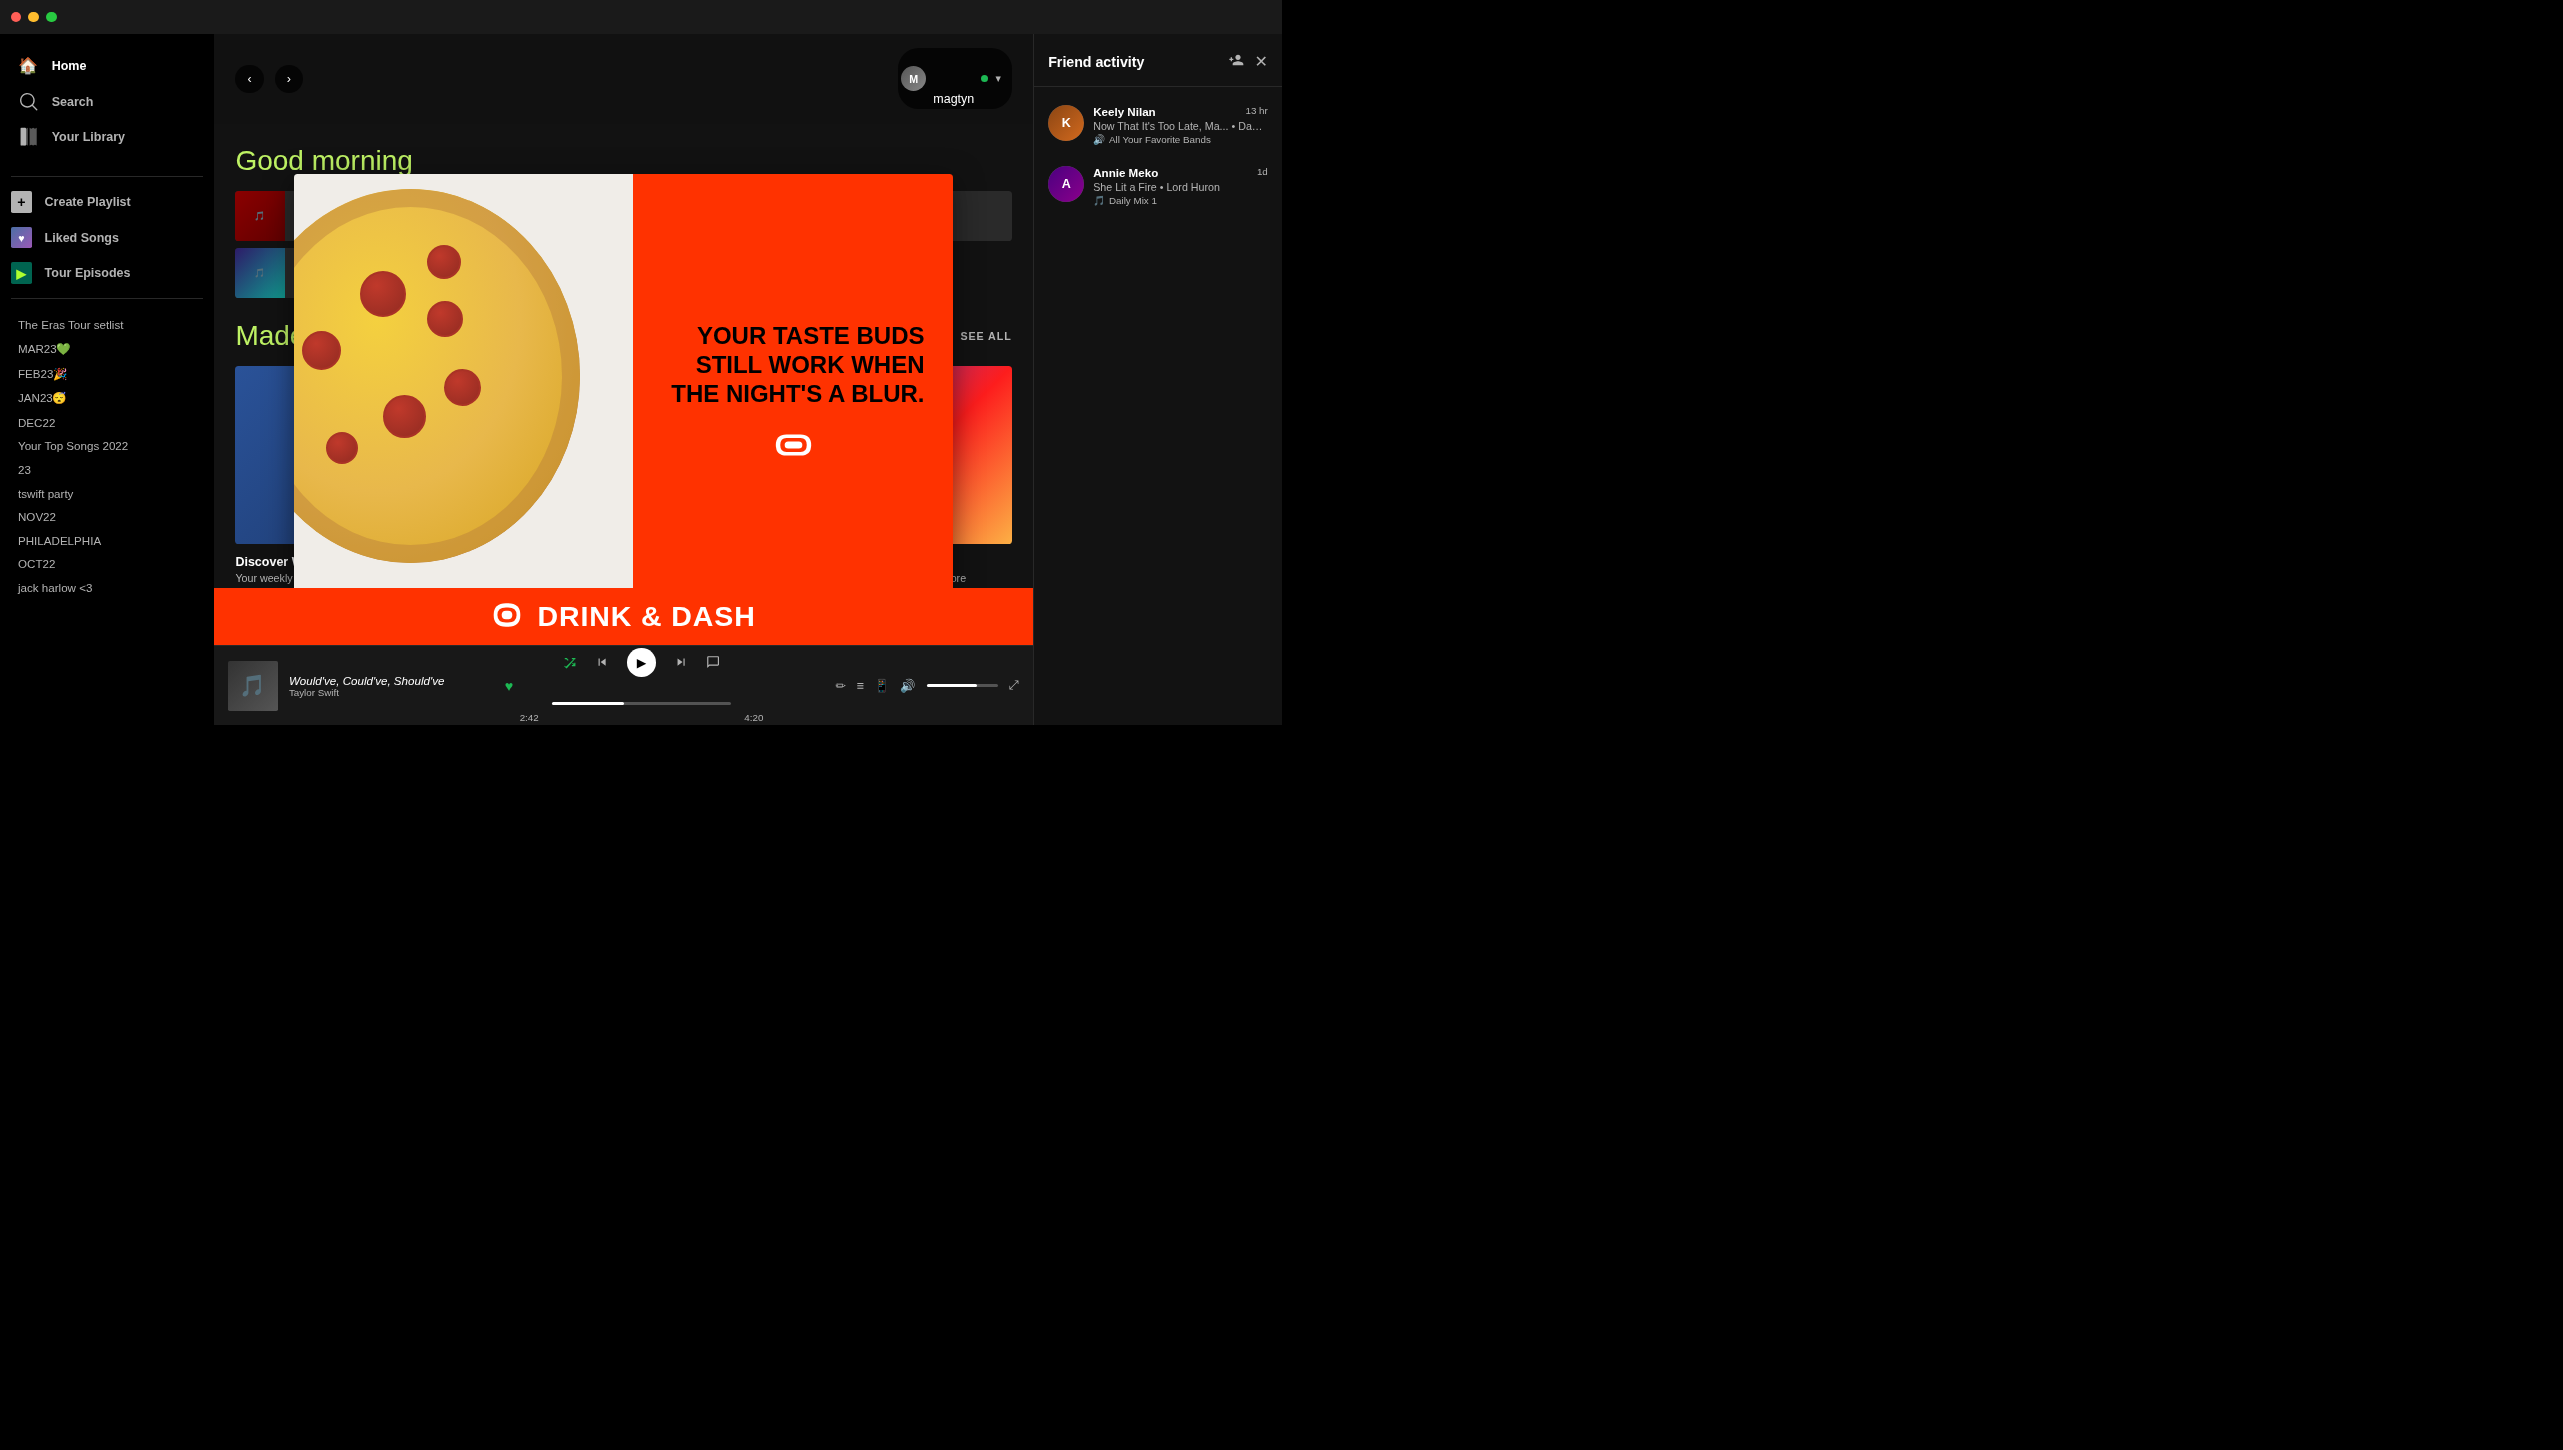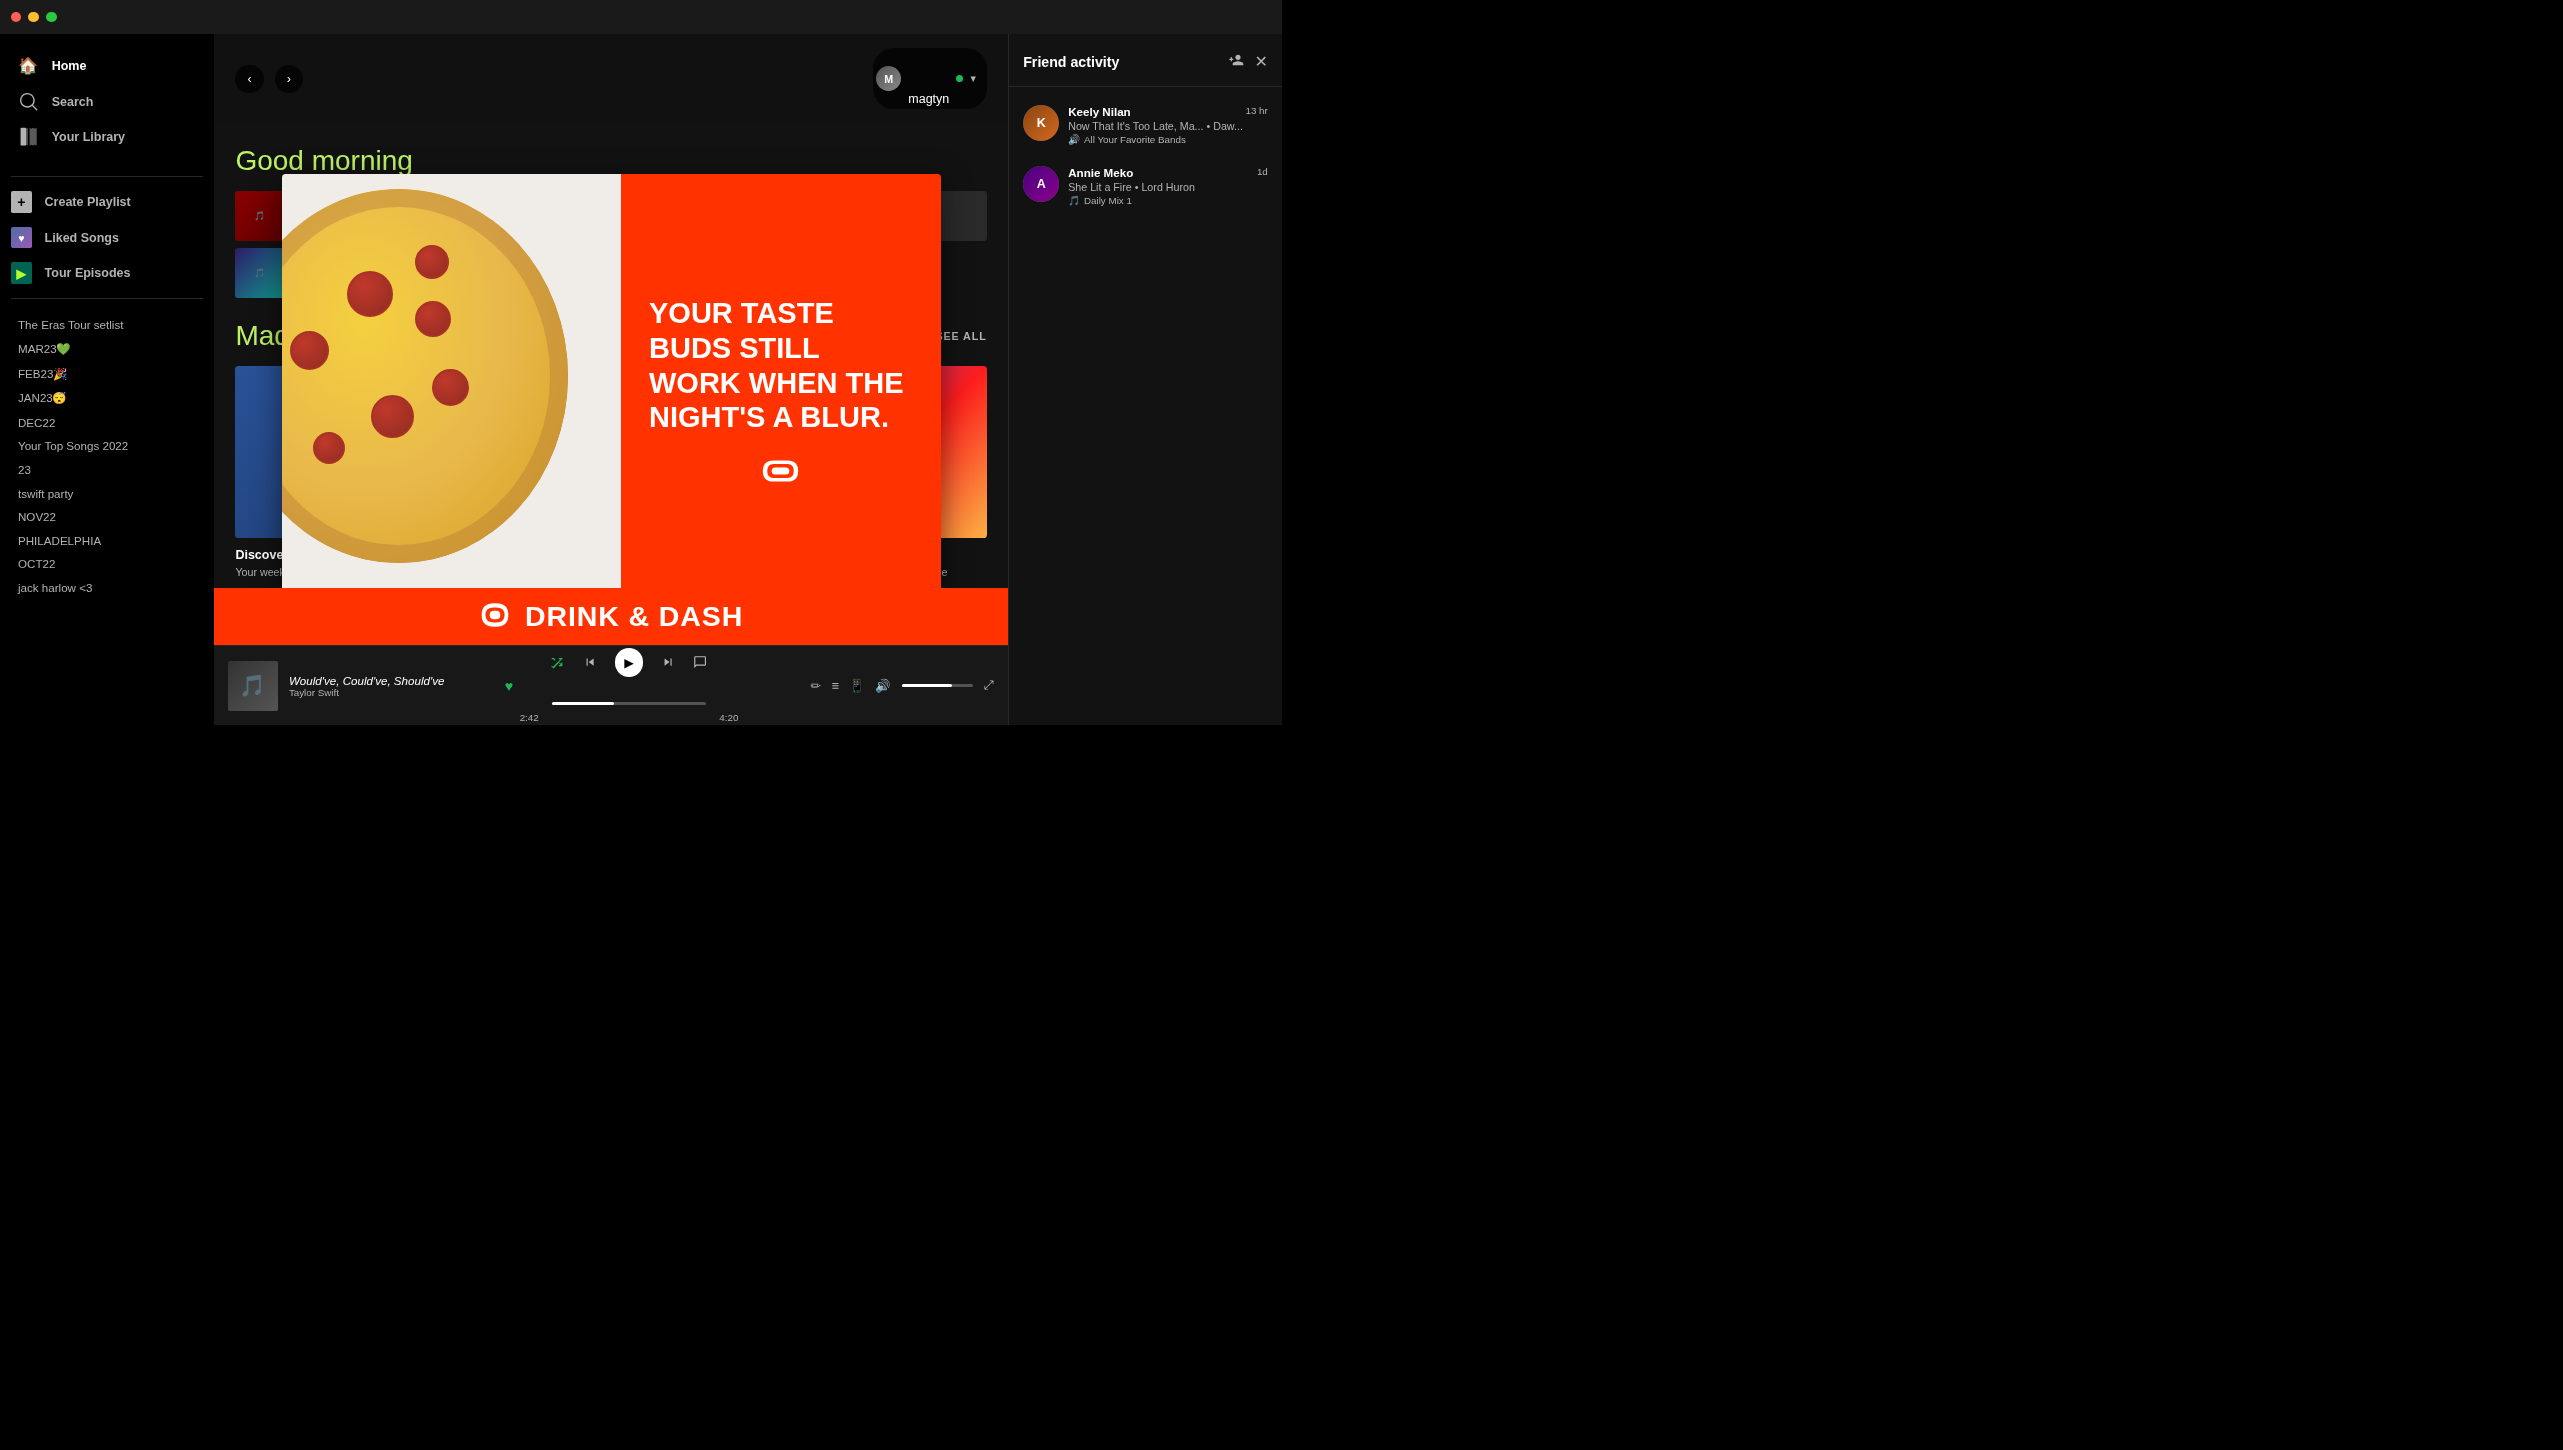--- a/index.html
+++ b/index.html
@@ -479,21 +479,21 @@
     }
     .volume-fill {
       height: 100%;
       background: #fff;
       border-radius: 1.8px;
       width: 70%;
     }
 
     
     .friend-panel {
-      width: 274px;
+      width: 249px;
       background: #121212;
       border-left: 0.9px solid #282828;
       display: flex;
       flex-direction: column;
       flex-shrink: 0;
     }
     .friend-header {
       display: flex;
       align-items: center;
       justify-content: space-between;
@@ -768,21 +768,21 @@
               <div style="position:absolute;top:30%;left:55%;width:36px;height:36px;border-radius:50%;background:radial-gradient(circle at 35% 30%,#c0392b,#922b21);border:2.7px solid #a93226;"></div>
               <div style="position:absolute;top:65%;left:25%;width:32px;height:32px;border-radius:50%;background:radial-gradient(circle at 35% 30%,#c0392b,#922b21);border:2.7px solid #a93226;"></div>
               <div style="position:absolute;top:15%;left:55%;width:34px;height:34px;border-radius:50%;background:radial-gradient(circle at 35% 30%,#c0392b,#922b21);border:2.7px solid #a93226;"></div>
               <div style="position:absolute;top:48%;left:60%;width:37px;height:37px;border-radius:50%;background:radial-gradient(circle at 35% 30%,#c0392b,#922b21);border:2.7px solid #a93226;"></div>
 
               <div style="position:absolute;inset:0;border-radius:50%;box-shadow:inset 0 0 0 18px rgba(180,120,60,0.4);"></div>
             </div>
           </div>
 
           <div style="width:320px;background:#ff3200;display:flex;flex-direction:column;align-items:center;justify-content:center;gap:18px;padding:28.5px;">
-            <div style="color:#ffffff;font-size:29px;font-weight:900;text-align:left;line-height:1.2;text-transform:uppercase;">YOUR TASTE BUDS STILL WORK WHEN THE NIGHT'S A BLUR.</div>
+            <div style="color:#000000;font-size:24px;font-weight:900;text-align:right;line-height:1.2;text-transform:uppercase;">YOUR TASTE BUDS STILL WORK WHEN THE NIGHT'S A BLUR.</div>
 
             <div style="color:#fff;">
               <svg width="53" height="36" viewBox="0 0 60 40" fill="white">
                 <path d="M10 20 Q10 8 22 8 L38 8 Q50 8 50 20 Q50 32 38 32 L22 32 Q10 32 10 20 Z" fill="white"></path>
                 <path d="M15 20 Q15 12 22 12 L38 12 Q45 12 45 20 Q45 28 38 28 L22 28 Q15 28 15 20 Z" fill="#ff3200"></path>
                 <path d="M20 20 Q20 16 24 16 L36 16 Q40 16 40 20 Q40 24 36 24 L24 24 Q20 24 20 20 Z" fill="white"></path>
               </svg>
             </div>
           </div>
         </div>

